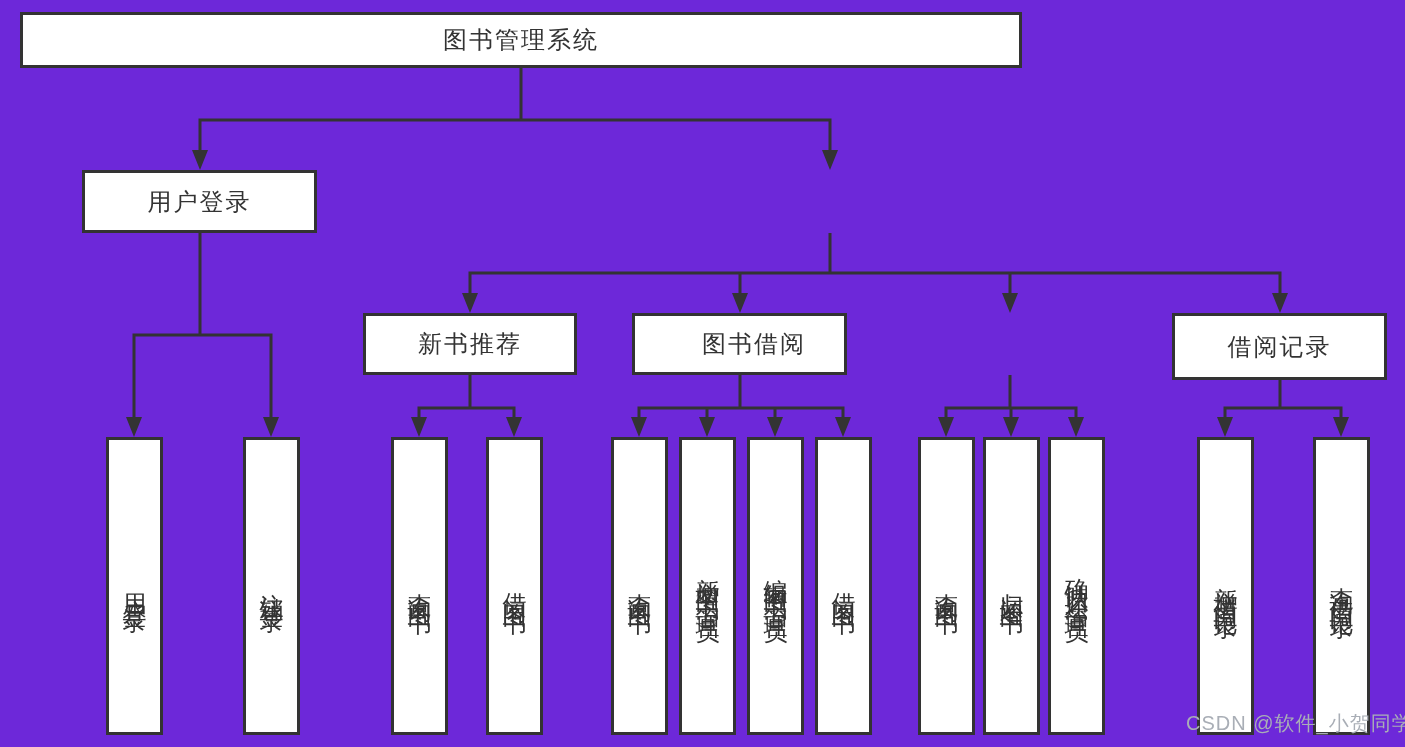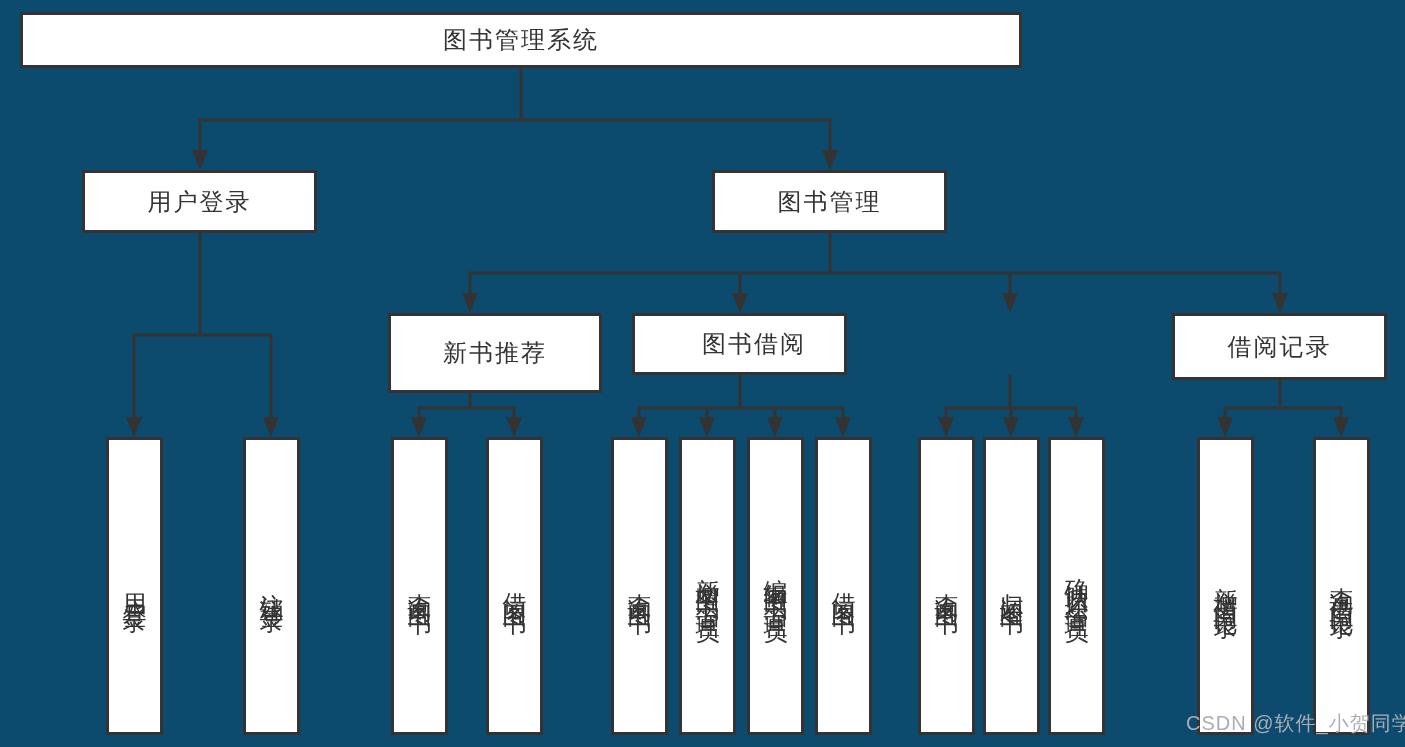--- a/index.html
+++ b/index.html
@@ -1,21 +1,21 @@
 <!DOCTYPE html>
 <html><head>
 <meta charset="utf-8">
 <style>
   * { margin: 0; padding: 0; box-sizing: border-box; }
   html, body { background: #ffffff; }
   .canvas {
     position: relative;
     width: 1405px;
     height: 747px;
-    background: #0c4a6e;
+    background: #6d28d9;
     font-family: "Liberation Sans", "DejaVu Sans", sans-serif;
     overflow: hidden;
   }
   svg.wires {
     position: absolute;
     left: 0; top: 0;
     width: 1405px; height: 747px;
     z-index: 1;
   }
   .node {
@@ -73,25 +73,22 @@
              M1217,417 h16 L1225,437 z  M1333,417 h16 L1341,437 z"></path>
   </svg>
 
   <div class="node h-node" style="left:20px; top:12px; width:1002px; height:56px;">
     <span class="label">图书管理系统</span>
   </div>
 
   <div class="node h-node" style="left:82px; top:170px; width:235px; height:63px;">
     <span class="label">用户登录</span>
   </div>
-  <div class="node h-node" style="left:712px; top:170px; width:235px; height:63px;">
-    <span class="label">图书管理</span>
-  </div>
 
-  <div class="node h-node" style="left:363px; top:313px; width:214px; height:80px;margin-left:25px;">
+  <div class="node h-node" style="left:363px; top:313px; width:214px; height:62px;">
     <span class="label">新书推荐</span>
   </div>
   <div class="node h-node" style="left:632px; top:313px; width:215px; height:62px;padding-left:29px;">
     <span class="label">图书借阅</span>
   </div>
   <div class="node h-node" style="left:1172px; top:313px; width:215px; height:67px;">
     <span class="label">借阅记录</span>
   </div>
 
   <div class="node leaf" style="left:106px; top:437px; width:57px; height:298px;">

